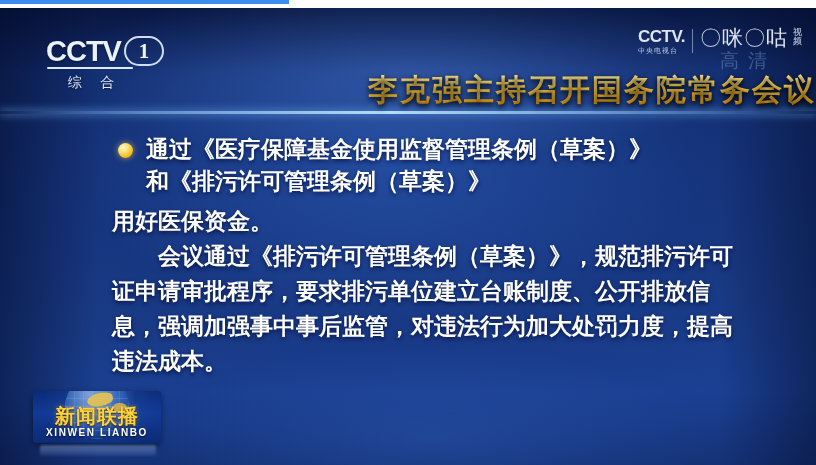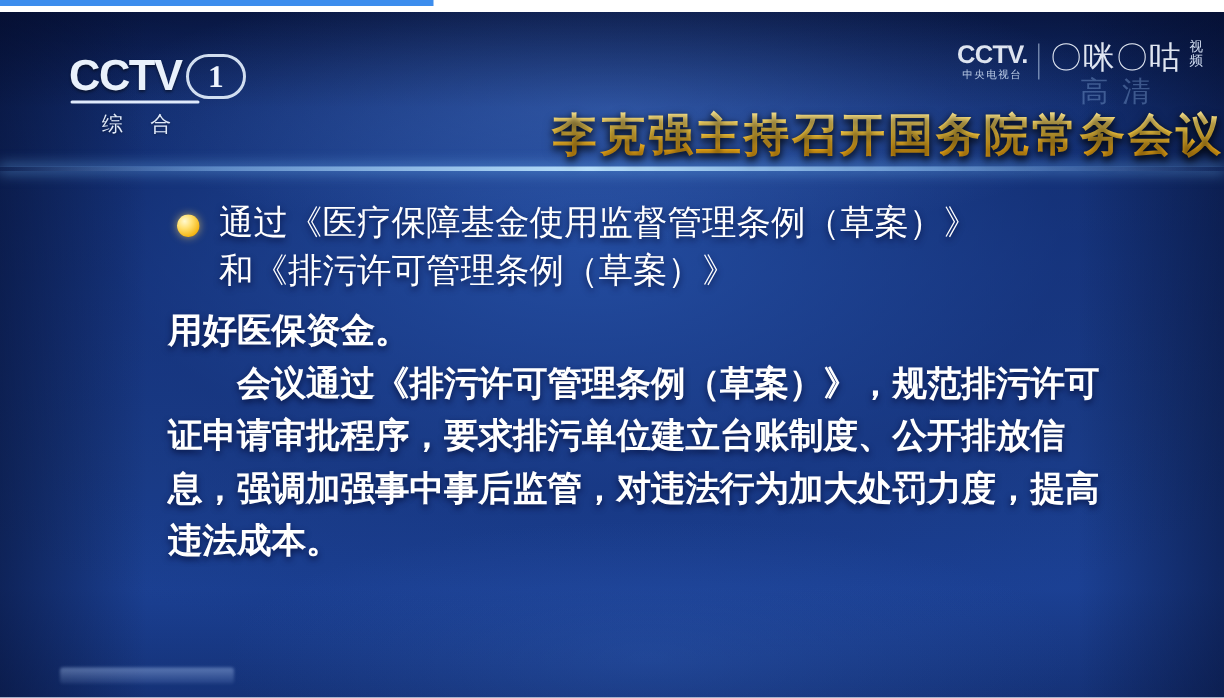--- a/index.html
+++ b/index.html
@@ -146,21 +146,21 @@
     position: absolute;
     right: 14px; top: 20px;
     z-index: 12;
     display: flex;
     align-items: flex-start;
     opacity: 0.92;
   }
   .migu-cctv {
     display: flex;
     flex-direction: column;
-    align-items: center;
+    align-items: flex-start;
     padding-right: 7px;
   }
   .migu-cctv-word {
     font-family: "Liberation Sans", sans-serif;
     font-weight: bold;
     font-size: 17px;
     letter-spacing: -0.5px;
     color: #f0f5fd;
     line-height: 1;
   }
@@ -240,21 +240,21 @@
     flex: none;
     width: 15px; height: 15px;
     margin-top: 9px;
     border-radius: 50%;
     background: radial-gradient(circle at 34% 30%, #fff9cf 0%, #ffe070 34%, #f5b716 72%, #c88708 100%);
     box-shadow: 0 0 6px rgba(255,210,90,0.65);
   }
   .bullet-lines {
     margin-left: 13px;
     font-family: "DejaVu Sans", sans-serif;
-    font-weight: normal;
+    font-weight: bold;
     font-size: 23px;
     line-height: 1.38;
     color: #ffffff;
     text-shadow: 0 2px 4px rgba(0,10,50,0.75);
     letter-spacing: 0px;
   }
 
   
   .body-text {
     position: absolute;
@@ -405,16 +405,24 @@
         <div>通过《医疗保障基金使用监督管理条例（草案）》</div>
         <div>和《排污许可管理条例（草案）》</div>
       </div>
     </div>
 
     <div class="body-text">
       <p>用好医保资金。</p>
       <p class="indent">会议通过《排污许可管理条例（草案）》，规范排污许可证申请审批程序，要求排污单位建立台账制度、公开排放信息，强调加强事中事后监管，对违法行为加大处罚力度，提高违法成本。</p>
     </div>
 
+    <div class="xwlb-logo">
+      <div class="xwlb-globe"></div>
+      <div class="xwlb-cont-a"></div>
+      <div class="xwlb-cont-b"></div>
+      <div class="xwlb-grid"></div>
+      <div class="xwlb-cn">新闻联播</div>
+      <div class="xwlb-en">XINWEN LIANBO</div>
+    </div>
     <div class="xwlb-reflect"></div>
 
   </div>
 </div>
 
 </body></html>

